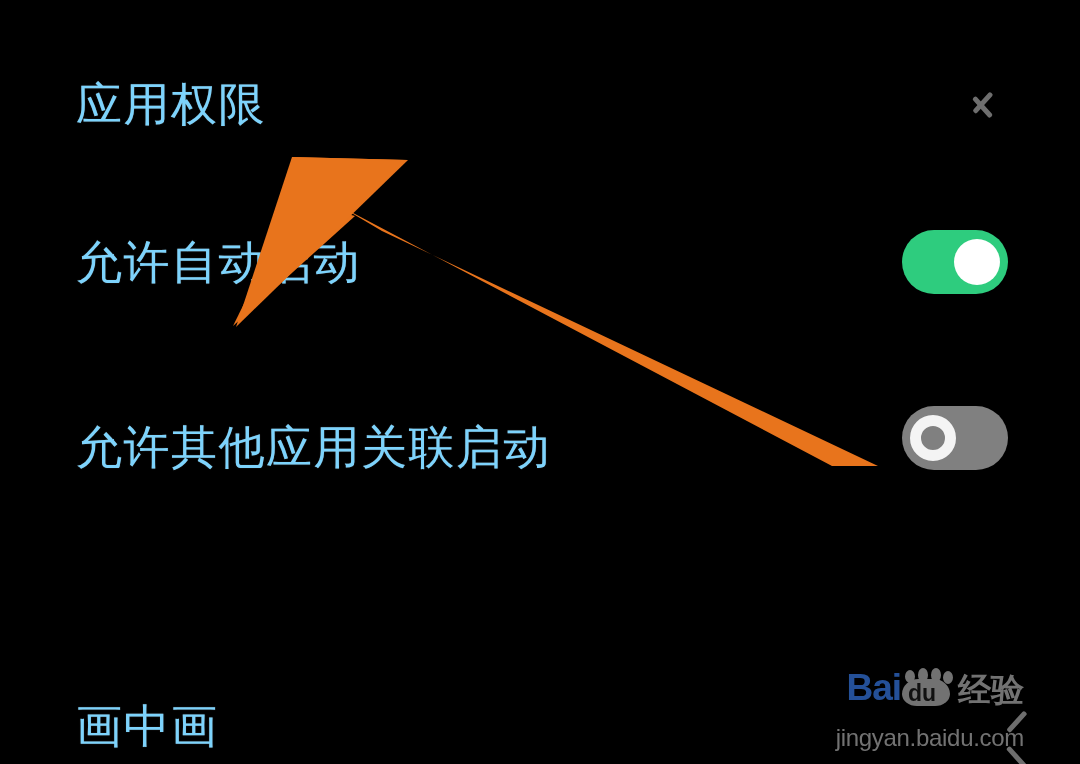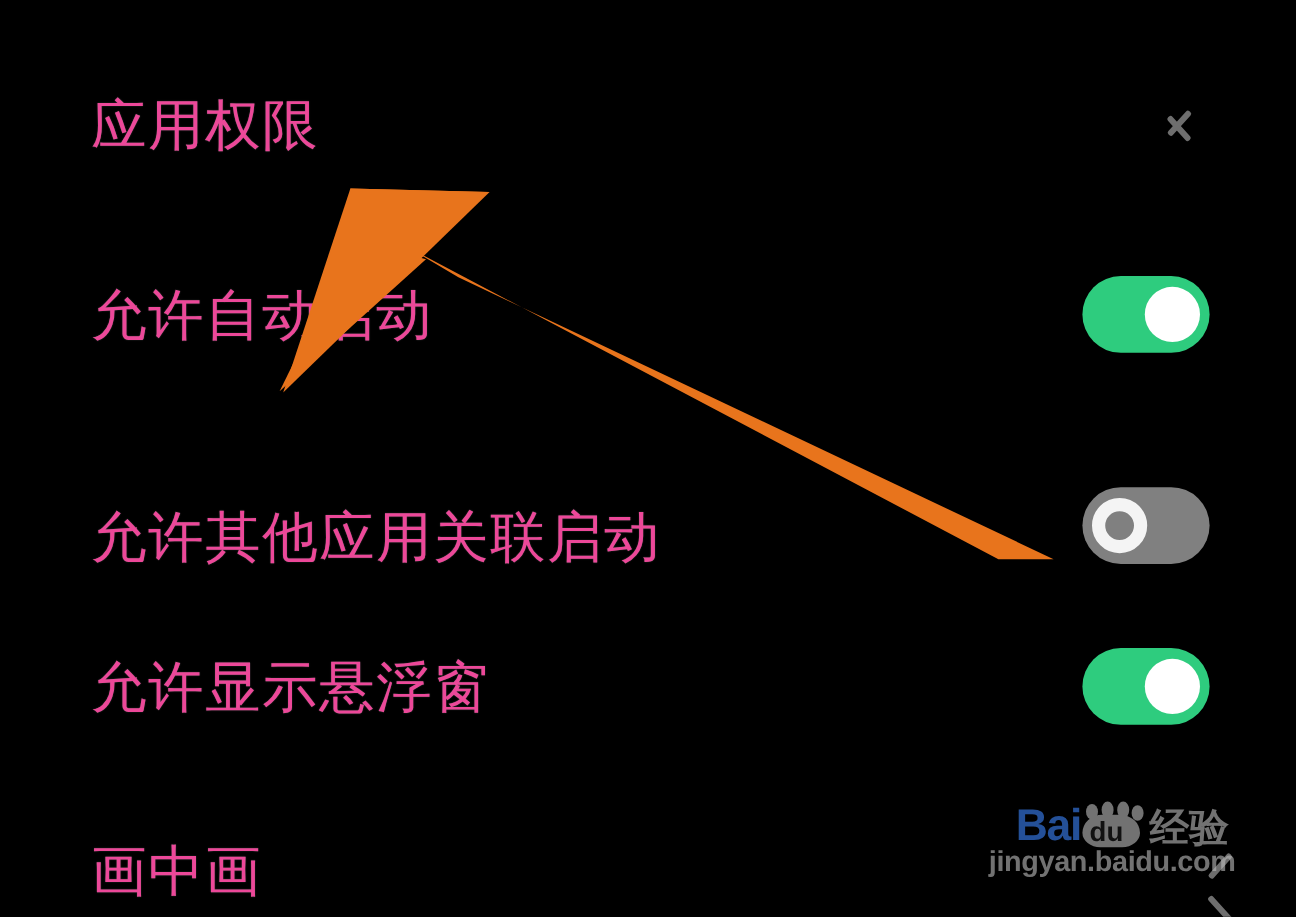--- a/index.html
+++ b/index.html
@@ -28,21 +28,21 @@
     justify-content:space-between;
     padding:0 72px 0 76px;
   }
   .settings-row.r0 { top:52px;  height:104px; }
   .settings-row.r1 { top:208px; height:108px; }
   .settings-row.r2 { top:362px; height:108px;align-items:flex-end; }
   .settings-row.r3 { top:518px; height:108px; }
   .settings-row.r4 { top:672px; height:108px; }
 
   .row-label {
-    color:#ec4899;
+    color:#7dd3fc;
     font-size:46px;
     line-height:1;
     letter-spacing:1.5px;
     white-space:nowrap;
     font-weight:400;
     text-shadow:0 0 1px rgba(255,255,255,.35);
   }
 
   
   .chevron {
@@ -151,23 +151,23 @@
     font-size:33px;
     font-weight:700;
     line-height:1;
     letter-spacing:0px;
     margin-left:4px;
     margin-top:40px;
   }
   .bd-url {
     color:#b9b9b9;
     font-size:24px;
-    font-weight:700;
-    line-height:1;
-    margin-top:1px;
+    font-weight:400;
+    line-height:1;
+    margin-top:20px;
     letter-spacing:-.3px;
   }
 </style>
 </head>
 <body>
 
 <div id="settings-list">
 
   <div class="settings-row r0">
     <span class="row-label">应用权限</span>
@@ -181,26 +181,20 @@
     </span>
   </div>
 
   <div class="settings-row r2">
     <span class="row-label">允许其他应用关联启动</span>
     <span class="toggle off">
       <span class="knob"></span>
     </span>
   </div>
 
-  <div class="settings-row r3">
-    <span class="row-label">允许显示悬浮窗</span>
-    <span class="toggle on">
-      <span class="knob"></span>
-    </span>
-  </div>
 
   <div class="settings-row r4">
     <span class="row-label">画中画</span>
     <span class="chevron" style="visibility:hidden"></span>
   </div>
 
   <div style="position:absolute;right:72px;top:730px;">
     <span class="chevron"></span>
   </div>
 </div>

